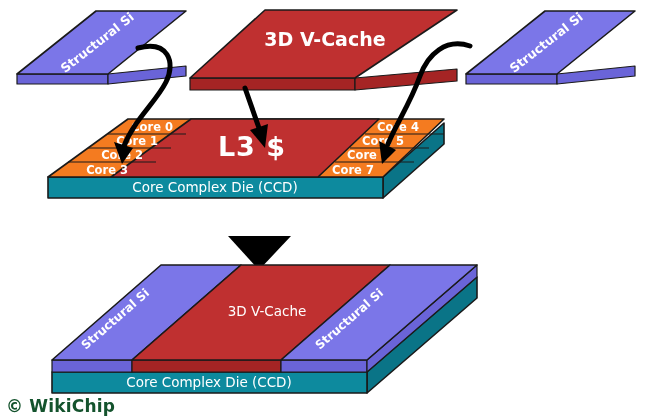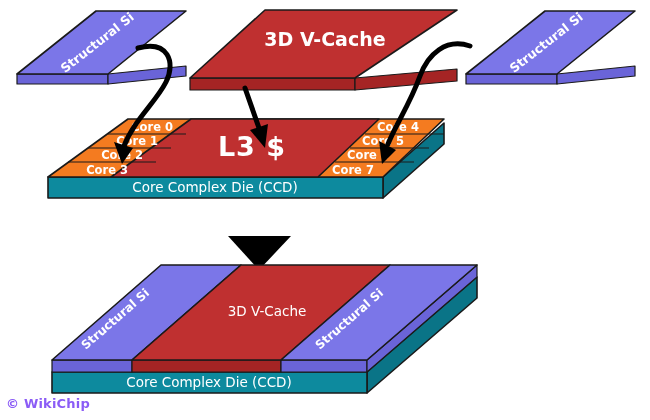--- a/index.html
+++ b/index.html
@@ -17,21 +17,21 @@
   }
   .si-label{font-size:12.5px;font-weight:700;}
   .vcache-label{font-size:19px;font-weight:600;}
   .l3-label{font-size:27px;font-weight:800;letter-spacing:1px;}
   .core-label{font-size:11.5px;font-weight:700;}
   .ccd-label{font-size:13.5px;font-weight:500;}
   .vcache-label-b{font-size:13.5px;font-weight:500;}
   .si-label-b{font-size:12px;font-weight:700;}
   .wm{
     position:absolute;left:6px;top:396px;
-    font-size:13px;font-weight:700;color:#8b5cf6;
+    font-size:17px;font-weight:700;color:#14532d;
     font-family:"DejaVu Sans","Liberation Sans",sans-serif;
     letter-spacing:.2px;
   }
   .edge{stroke:#1a1a1a;stroke-width:1.6;stroke-linejoin:round;}
   .edge-thin{stroke:#1a1a1a;stroke-width:1.2;stroke-linejoin:round;}
   .arrow{fill:none;stroke:#000000;stroke-width:5;stroke-linecap:round;}
 </style>
 </head>
 <body>
 

